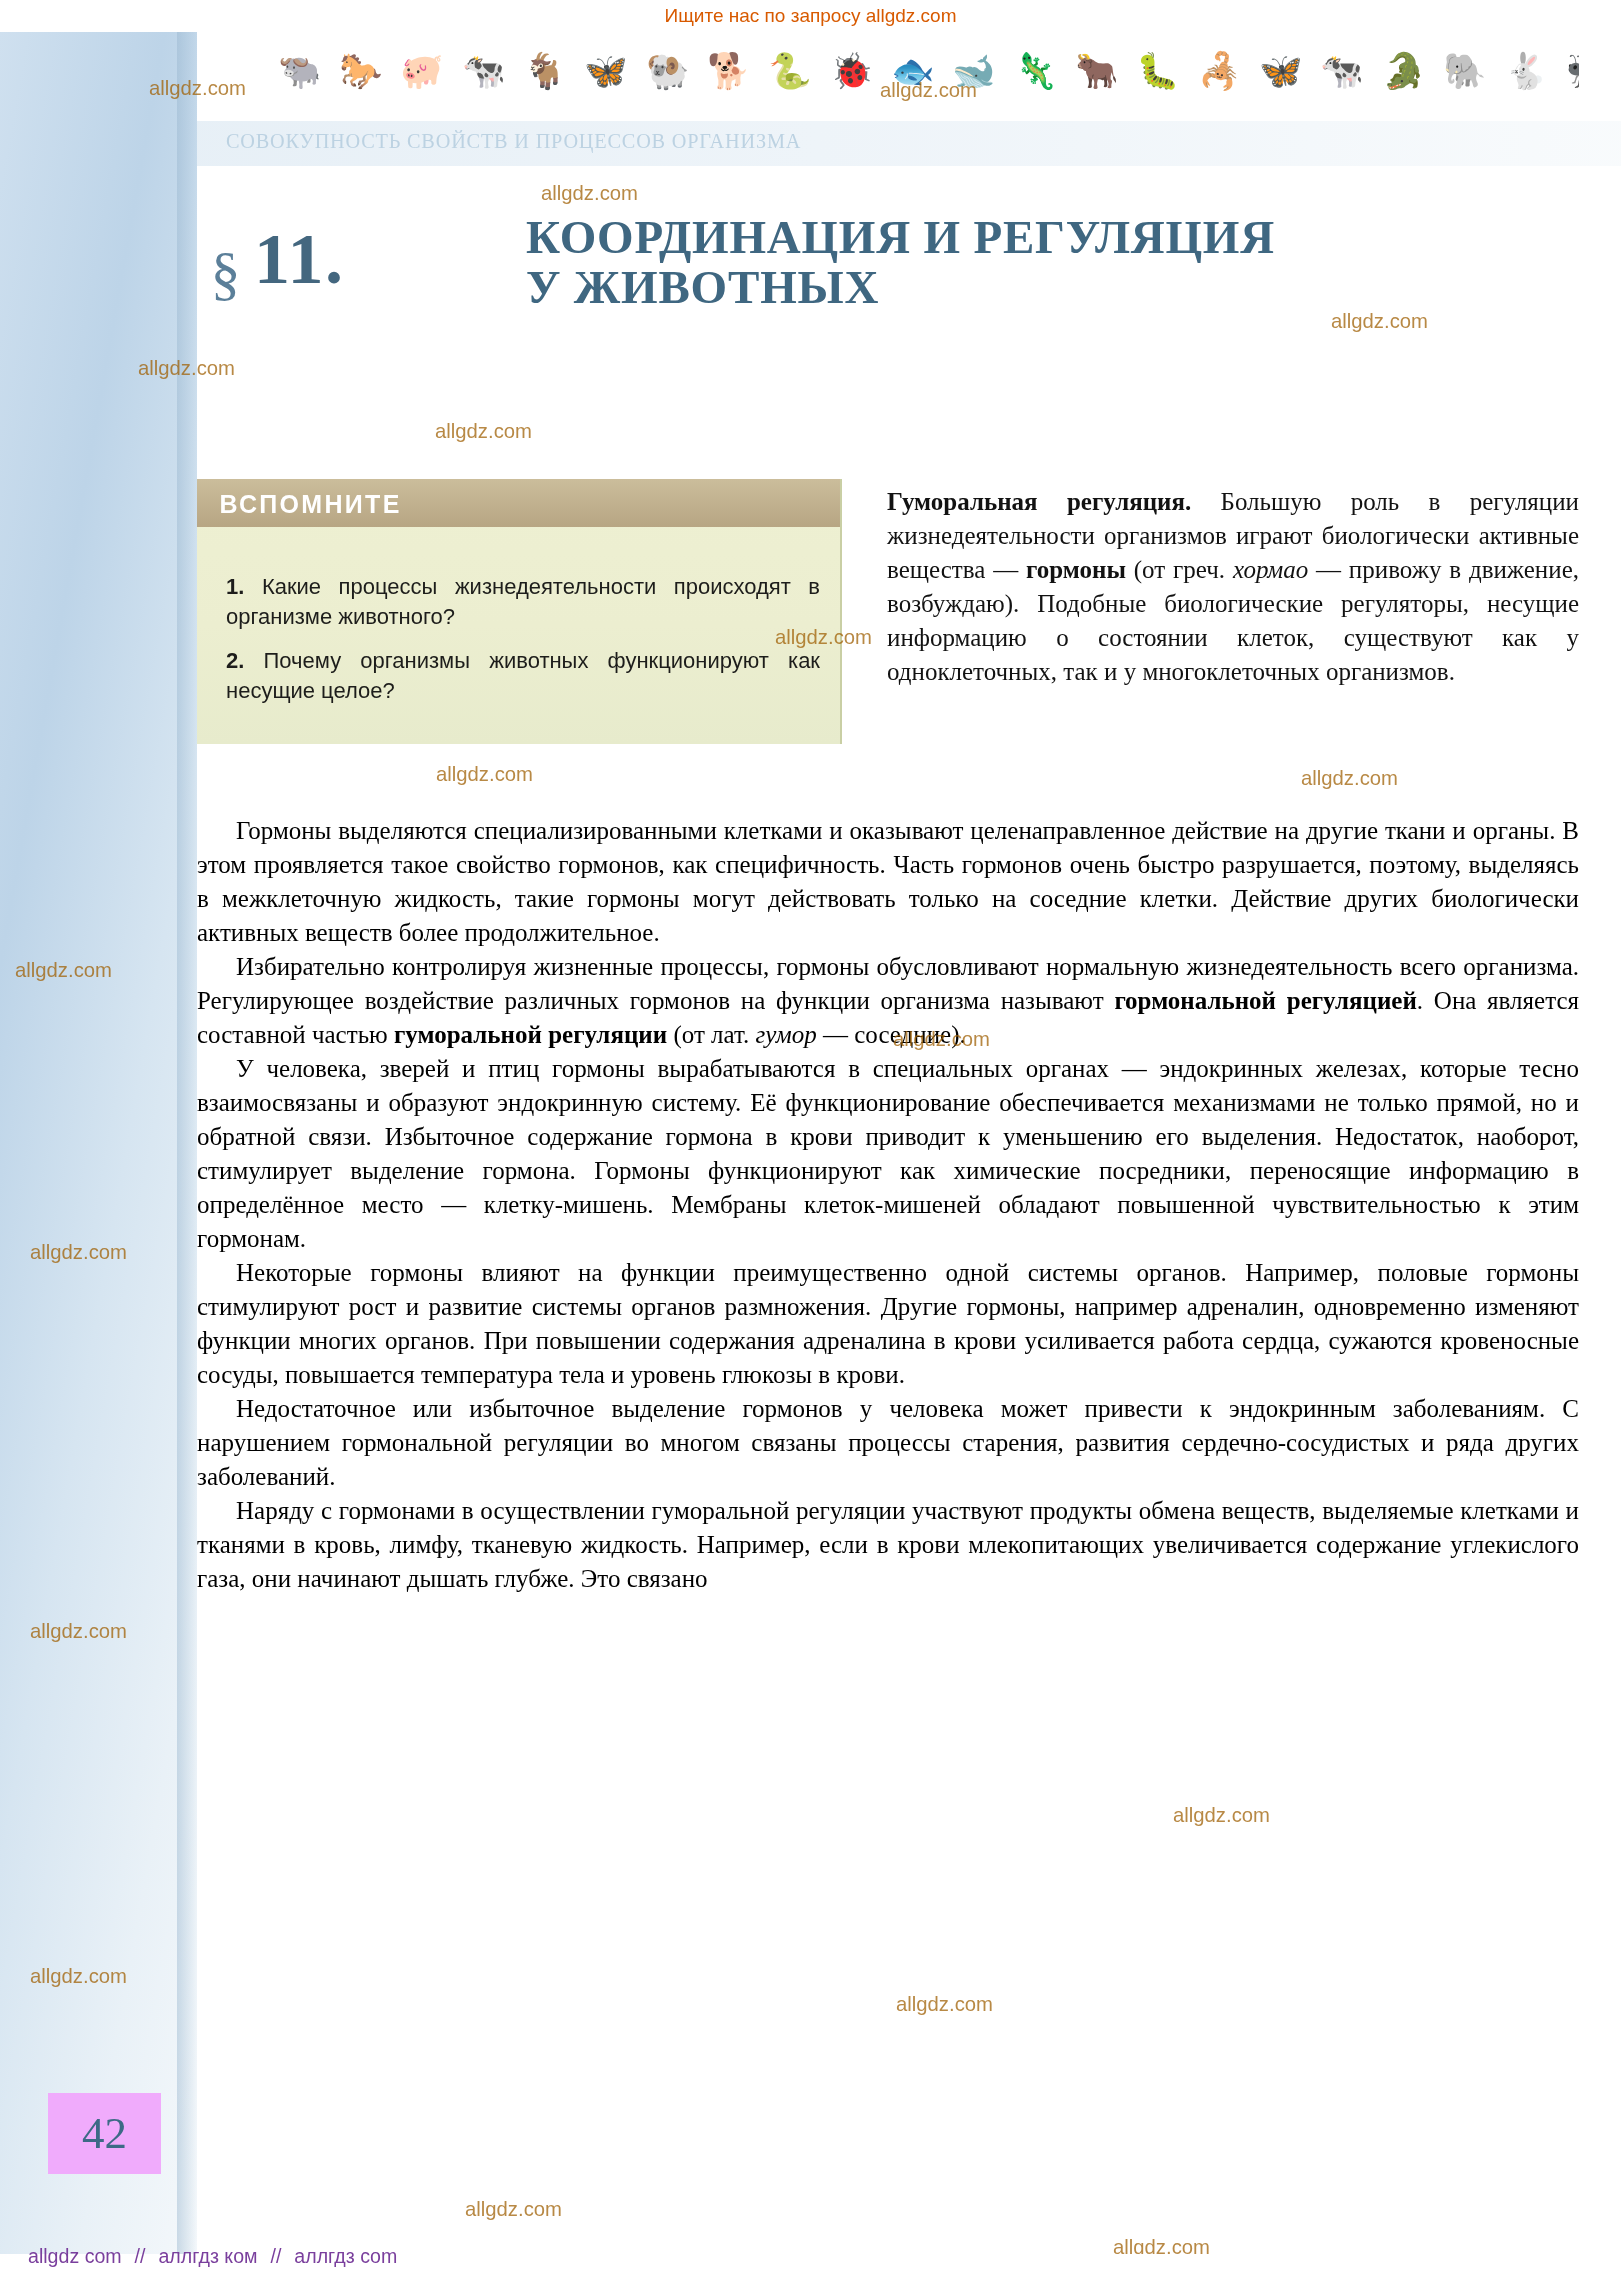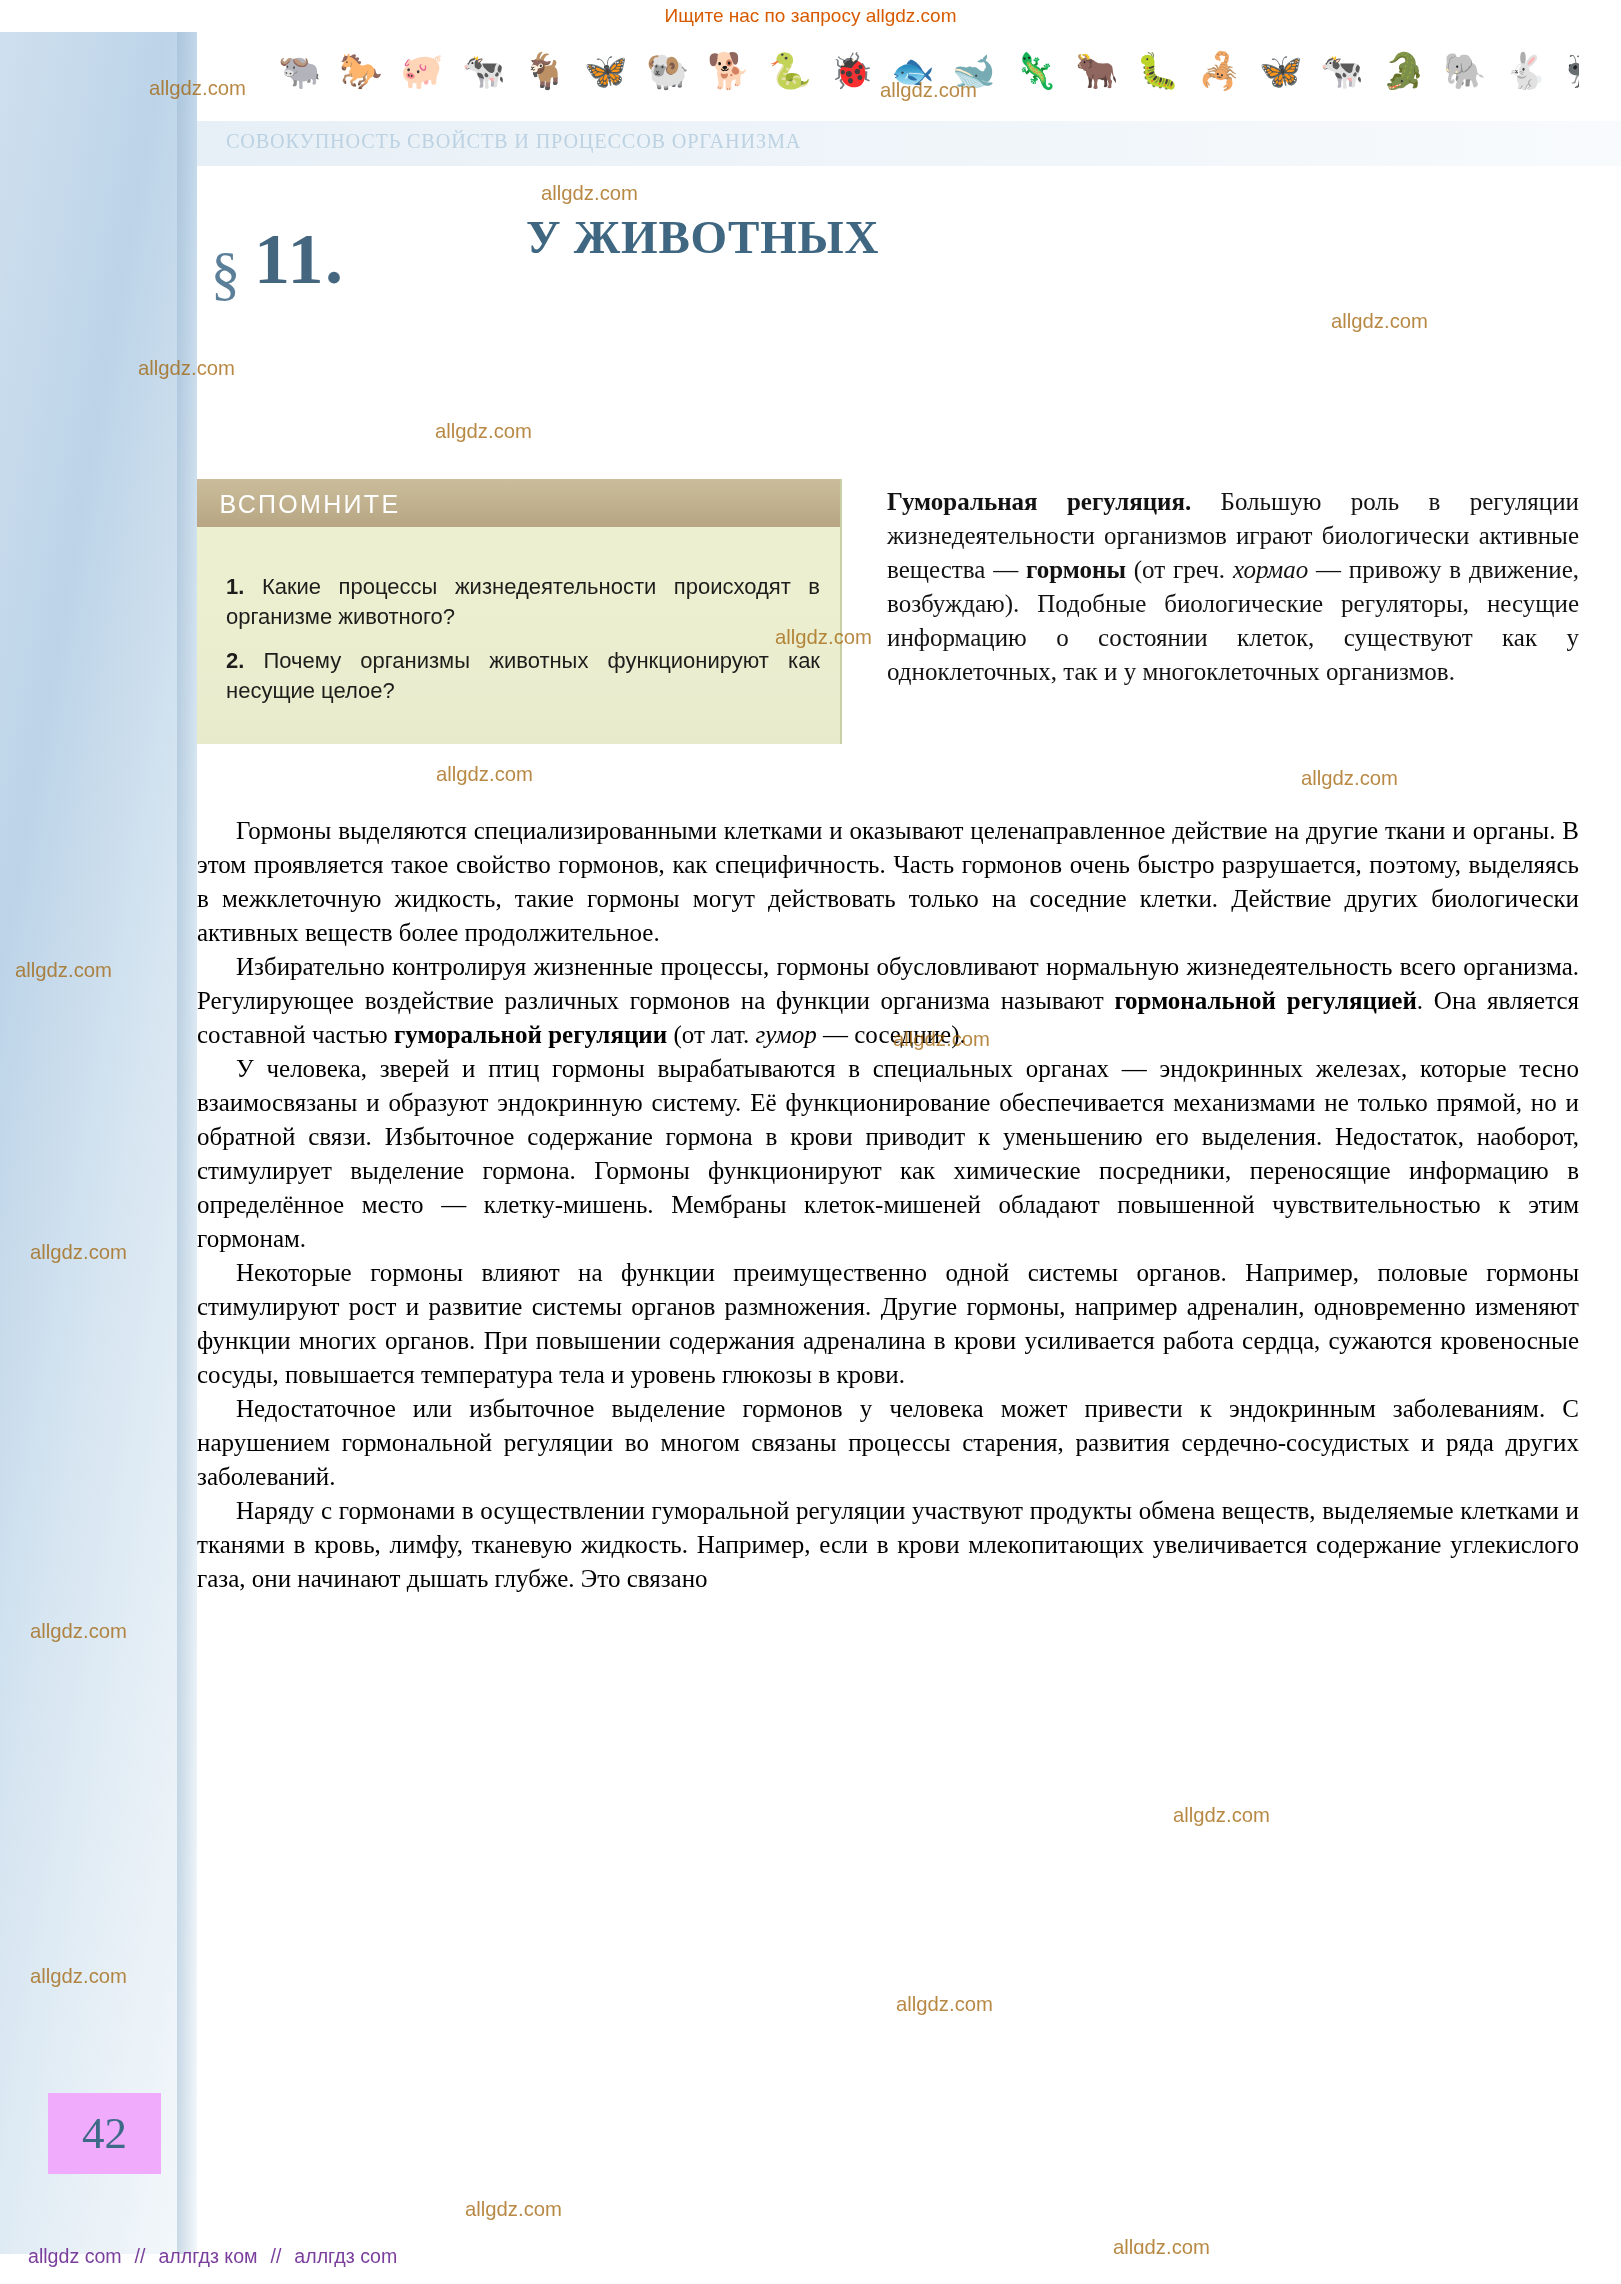--- a/index.html
+++ b/index.html
@@ -150,21 +150,21 @@
     width: 643px;
     height: 48px;
     background: linear-gradient(180deg, #cbbd9b, #b7a583);
   }
   .recall-head span {
     position: absolute;
     left: 22.6px;
     top: 10.5px;
     color: #ffffff;
     font-family: "Liberation Sans", sans-serif;
-    font-weight: normal;
+    font-weight: bold;
     font-size: 25px;
     letter-spacing: 2.3px;
   }
   .recall-item {
     position: absolute;
     left: 211px;
     width: 617px;
     font-family: "Liberation Sans", sans-serif;
     font-size: 22px;
     line-height: 30px;
@@ -260,20 +260,21 @@
 
   <div class="header-band"></div>
   <div class="ghost-band" style="top:98px;">СОВОКУПНОСТЬ СВОЙСТВ И ПРОЦЕССОВ ОРГАНИЗМА</div>
 
   <div class="frieze">🐃 🐎 🐖 🐄 🐐 🦋 🐏 🐕 🐍 🐞 🐟 🐋 🦎 🐂 🐛 🦂 🦋 🐄 🐊 🐘 🐇 🐜 🐁 🐦</div>
 
   <div class="title-wrap">
     <div class="para-sign">§</div>
     <div class="sect-num">11.</div>
     <div class="title-lines">
+      <div>КООРДИНАЦИЯ И РЕГУЛЯЦИЯ</div>
       <div>У ЖИВОТНЫХ</div>
     </div>
   </div>
 
   <div class="recall-box"></div>
   <div class="recall-head">
     <span>ВСПОМНИТЕ</span>
   </div>
   <div class="recall-item recall-1" style="left:226px;width:594px;">
     <b>1.</b>

